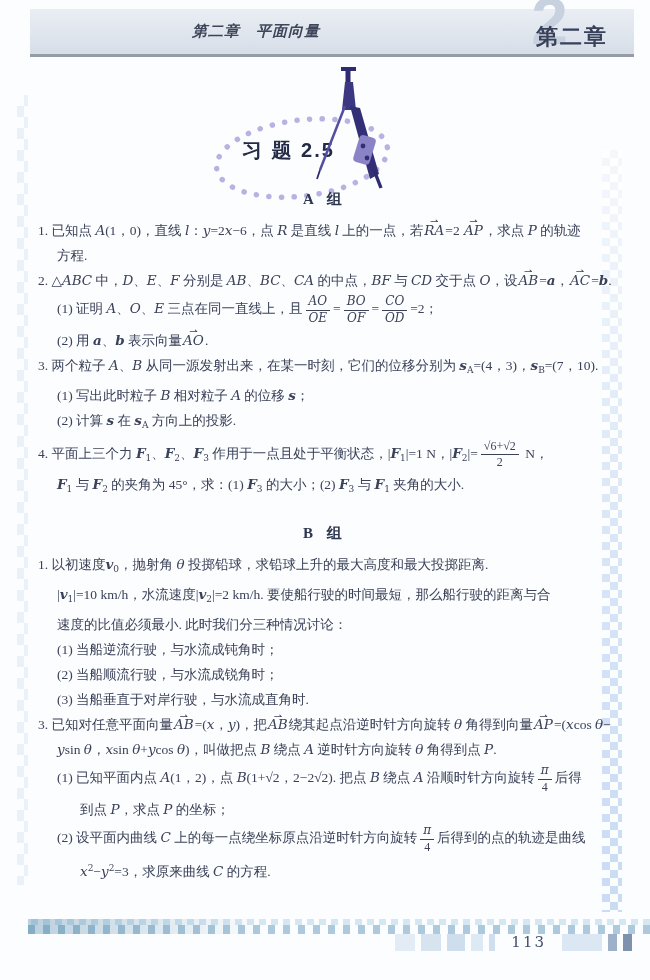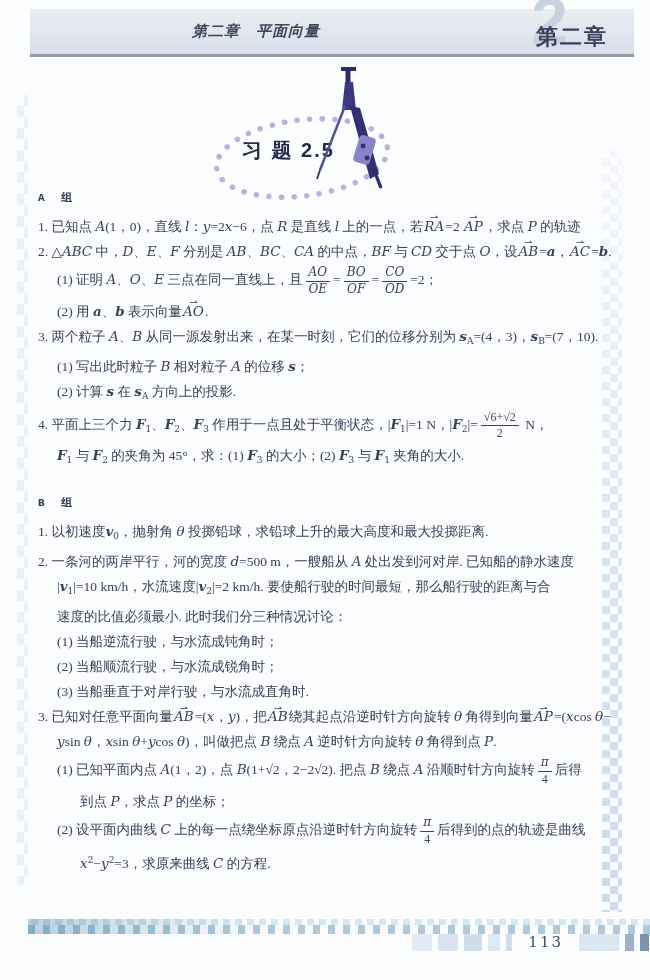--- a/index.html
+++ b/index.html
@@ -50,23 +50,23 @@
   .ellipse-svg{position:absolute;left:0;top:8px;}
   .exercise-title{
     position:absolute;left:37px;top:39px;
     font-family:"Liberation Sans","DejaVu Sans",sans-serif;
     font-size:20px;font-weight:bold;color:#242b46;letter-spacing:2px;white-space:nowrap;
   }
   .compass-svg{position:absolute;left:295px;top:66px;}
   
   .content{position:absolute;left:38px;top:190px;width:574px;font-size:13.5px;}
   .group-label{
-    margin:0 0 9px 0;
-    font-family:Liberation Mono, monospace;
-    font-size:11px;font-weight:bold;color:#2e3650;letter-spacing:5px;
+    margin:0 0 9px 0;text-align:center;
+    font-family:Liberation Serif, serif;
+    font-size:15px;font-weight:bold;color:#2e3650;letter-spacing:5px;
   }
   .group-b{margin-top:22px;}
   .line{line-height:25px;}
   .ind1{padding-left:19px;}
   .ind2{padding-left:42px;}
   .t{}
   .mi{font-style:italic;font-family:"DejaVu Serif","Liberation Serif",serif;}
   .mb{font-style:italic;font-weight:bold;font-family:"DejaVu Serif","Liberation Serif",serif;}
   .vec{
     font-style:italic;font-family:"DejaVu Serif","Liberation Serif",serif;
@@ -91,21 +91,21 @@
     background:
       repeating-linear-gradient(90deg,rgba(108,158,192,.55) 0 7px,rgba(108,158,192,0) 7px 15px),
       repeating-linear-gradient(90deg,rgba(150,195,225,.38) 3px 10px,rgba(150,195,225,0) 10px 15px);
     background-position:0 6px,0 0;background-size:100% 9px,100% 6px;background-repeat:no-repeat;
   }
   .footer-strip::before{
     content:"";position:absolute;inset:0;
     background:linear-gradient(90deg,rgba(35,105,145,.30),rgba(35,105,145,0) 38%);
   }
   .pageno-row{
-    position:absolute;top:933px;right:1px;height:18px;
+    position:absolute;top:933px;right:18px;height:18px;
     display:flex;align-items:center;gap:6px;
   }
   .blk{display:inline-block;height:17px;}
   .pageno{
     font-size:15px;color:#44506b;letter-spacing:2px;margin:0 10px;
     font-family:"DejaVu Serif",serif;
   }
 </style>
 </head>
 <body>
@@ -139,20 +139,21 @@
   <circle cx="72" cy="92" r="2.4" fill="#332f76"></circle>
   <line x1="79" y1="104" x2="86" y2="122" stroke="#2e2b6e" stroke-width="3.4"></line>
 </svg>
 
 <div class="content">
   <section>
     <h3 class="group-label">A 组</h3>
     <div class="problems">
         <div class="problem">
           <div class="line"><span class="t">1. 已知点 </span><span class="mi">A</span><span class="t">(1，0)，直线 </span><span class="mi">l</span><span class="t">：</span><span class="mi">y</span><span class="t">=2</span><span class="mi">x</span><span class="t">−6，点 </span><span class="mi">R</span><span class="t"> 是直线 </span><span class="mi">l</span><span class="t"> 上的一点，若</span><span class="vec">RA</span><span class="t">=2 </span><span class="vec">AP</span><span class="t">，求点 </span><span class="mi">P</span><span class="t"> 的轨迹</span></div>
+          <div class="line ind1"><span class="t">方程.</span></div>
         </div>
         <div class="problem">
           <div class="line"><span class="t">2. △</span><span class="mi">ABC</span><span class="t"> 中，</span><span class="mi">D</span><span class="t">、</span><span class="mi">E</span><span class="t">、</span><span class="mi">F</span><span class="t"> 分别是 </span><span class="mi">AB</span><span class="t">、</span><span class="mi">BC</span><span class="t">、</span><span class="mi">CA</span><span class="t"> 的中点，</span><span class="mi">BF</span><span class="t"> 与 </span><span class="mi">CD</span><span class="t"> 交于点 </span><span class="mi">O</span><span class="t">，设</span><span class="vec">AB</span><span class="t">=</span><span class="mb">a</span><span class="t">，</span><span class="vec">AC</span><span class="t">=</span><span class="mb">b</span><span class="t">.</span></div>
           <div class="line ind1"><span class="t">(1) 证明 </span><span class="mi">A</span><span class="t">、</span><span class="mi">O</span><span class="t">、</span><span class="mi">E</span><span class="t"> 三点在同一直线上，且</span><span class="frac"><span class="num"><span class="mi">AO</span></span><span class="den"><span class="mi">OE</span></span></span><span class="t">=</span><span class="frac"><span class="num"><span class="mi">BO</span></span><span class="den"><span class="mi">OF</span></span></span><span class="t">=</span><span class="frac"><span class="num"><span class="mi">CO</span></span><span class="den"><span class="mi">OD</span></span></span><span class="t">=2；</span></div>
           <div class="line ind1"><span class="t">(2) 用 </span><span class="mb">a</span><span class="t">、</span><span class="mb">b</span><span class="t"> 表示向量</span><span class="vec">AO</span><span class="t">.</span></div>
         </div>
         <div class="problem">
           <div class="line"><span class="t">3. 两个粒子 </span><span class="mi">A</span><span class="t">、</span><span class="mi">B</span><span class="t"> 从同一源发射出来，在某一时刻，它们的位移分别为 </span><span class="mb">s</span><span class="msub">A</span><span class="t">=(4，3)，</span><span class="mb">s</span><span class="msub">B</span><span class="t">=(7，10).</span></div>
           <div class="line ind1"><span class="t">(1) 写出此时粒子 </span><span class="mi">B</span><span class="t"> 相对粒子 </span><span class="mi">A</span><span class="t"> 的位移 </span><span class="mb">s</span><span class="t">；</span></div>
           <div class="line ind1"><span class="t">(2) 计算 </span><span class="mb">s</span><span class="t"> 在 </span><span class="mb">s</span><span class="msub">A</span><span class="t"> 方向上的投影.</span></div>
@@ -163,21 +164,20 @@
         </div>
       </div>
   </section>
   <section class="group-b">
     <h3 class="group-label">B 组</h3>
     <div class="problems">
         <div class="problem">
           <div class="line"><span class="t">1. 以初速度</span><span class="mb">v</span><span class="msub">0</span><span class="t">，抛射角 </span><span class="mi">θ</span><span class="t"> 投掷铅球，求铅球上升的最大高度和最大投掷距离.</span></div>
         </div>
         <div class="problem">
-          <div class="line"><span class="t">2. 一条河的两岸平行，河的宽度 </span><span class="mi">d</span><span class="t">=500 m，一艘船从 </span><span class="mi">A</span><span class="t"> 处出发到河对岸. 已知船的静水速度</span></div>
           <div class="line ind1"><span class="t">|</span><span class="mb">v</span><span class="msub">1</span><span class="t">|=10 km/h，水流速度|</span><span class="mb">v</span><span class="msub">2</span><span class="t">|=2 km/h. 要使船行驶的时间最短，那么船行驶的距离与合</span></div>
           <div class="line ind1"><span class="t">速度的比值必须最小. 此时我们分三种情况讨论：</span></div>
           <div class="line ind1"><span class="t">(1) 当船逆流行驶，与水流成钝角时；</span></div>
           <div class="line ind1"><span class="t">(2) 当船顺流行驶，与水流成锐角时；</span></div>
           <div class="line ind1"><span class="t">(3) 当船垂直于对岸行驶，与水流成直角时.</span></div>
         </div>
         <div class="problem">
           <div class="line"><span class="t">3. 已知对任意平面向量</span><span class="vec">AB</span><span class="t">=(</span><span class="mi">x</span><span class="t">，</span><span class="mi">y</span><span class="t">)，把</span><span class="vec">AB</span><span class="t">绕其起点沿逆时针方向旋转 </span><span class="mi">θ</span><span class="t"> 角得到向量</span><span class="vec">AP</span><span class="t">=(</span><span class="mi">x</span><span class="t">cos </span><span class="mi">θ</span><span class="t">−</span></div>
           <div class="line ind1"><span class="mi">y</span><span class="t">sin </span><span class="mi">θ</span><span class="t">，</span><span class="mi">x</span><span class="t">sin </span><span class="mi">θ</span><span class="t">+</span><span class="mi">y</span><span class="t">cos </span><span class="mi">θ</span><span class="t">)，叫做把点 </span><span class="mi">B</span><span class="t"> 绕点 </span><span class="mi">A</span><span class="t"> 逆时针方向旋转 </span><span class="mi">θ</span><span class="t"> 角得到点 </span><span class="mi">P</span><span class="t">.</span></div>
           <div class="line ind1"><span class="t">(1) 已知平面内点 </span><span class="mi">A</span><span class="t">(1，2)，点 </span><span class="mi">B</span><span class="t">(1+√2，2−2√2). 把点 </span><span class="mi">B</span><span class="t"> 绕点 </span><span class="mi">A</span><span class="t"> 沿顺时针方向旋转</span><span class="frac"><span class="num"><span class="mi">π</span></span><span class="den"><span class="t">4</span></span></span><span class="t">后得</span></div>

